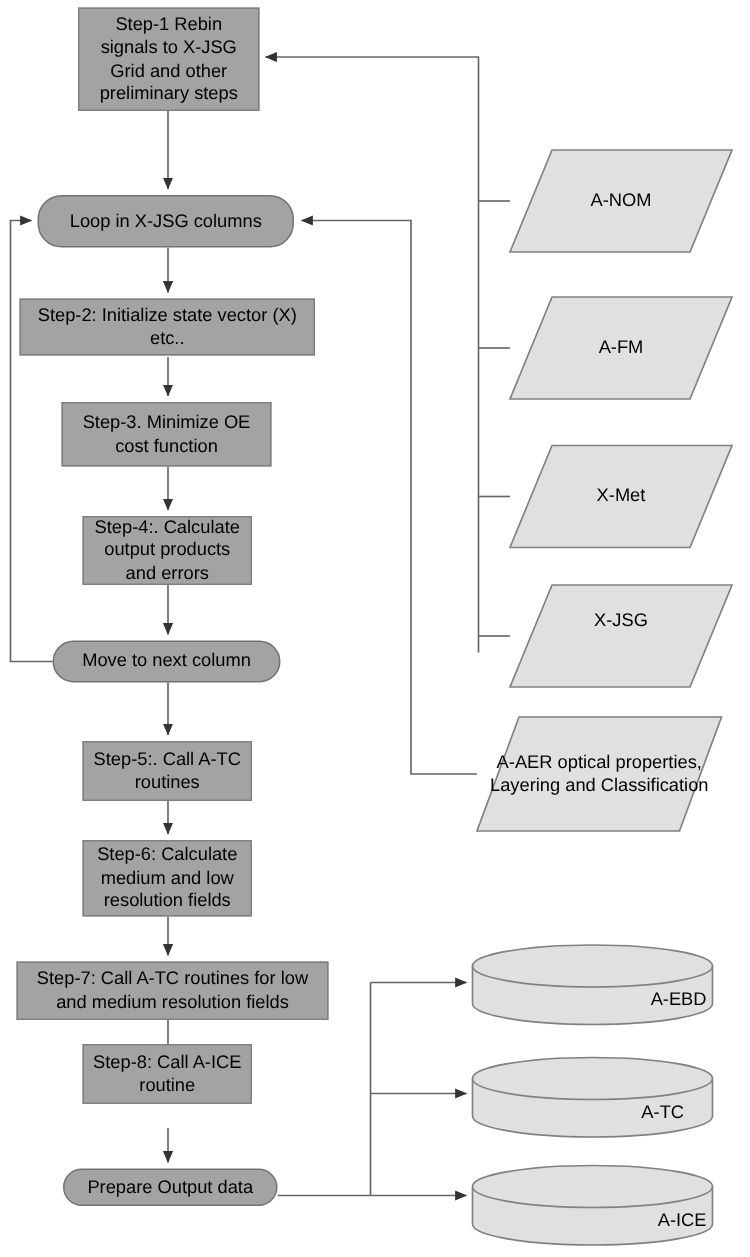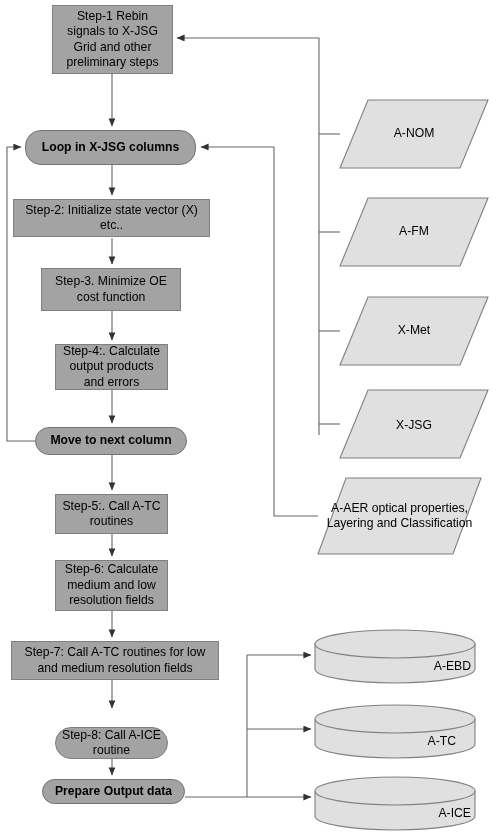--- a/index.html
+++ b/index.html
@@ -29,21 +29,21 @@
     text-align:center;
     color:#000000;
     font-size:12.2px;
     line-height:15.4px;
     background:#a3a3a3;
     border:1px solid #808080;
     z-index:2;
   }
   .node .lbl{display:block;padding:0 4px;}
   .rect{}
-  .stadium{border-radius:16px;border:1px solid #737373;font-weight:bold;}
+  .stadium{border-radius:16px;border:1px solid #737373;}
   
   .para{
     background:transparent;
     border:none;
   }
   .cyl{
     background:transparent;
     border:none;
     align-items:flex-end;
     justify-content:flex-end;
@@ -148,41 +148,41 @@
   </div>
 
   <div class="node rect" style="left:55px;top:560px;width:113px;height:51px;">
     <span class="lbl">Step-6: Calculate medium and low resolution fields</span>
   </div>
 
   <div class="node rect" style="left:11px;top:641px;width:208px;height:39px;">
     <span class="lbl">Step-7: Call A-TC routines for low and medium resolution fields</span>
   </div>
 
-  <div class="node rect" style="left:55px;top:727px;width:113px;height:32px;border-radius:16px;">
+  <div class="node rect" style="left:55px;top:696px;width:113px;height:40px;">
     <span class="lbl">Step-8: Call A-ICE routine</span>
   </div>
 
   <div class="node stadium" style="left:42px;top:779px;width:143px;height:25px;">
     <span class="lbl">Prepare Output data</span>
   </div>
 
   <div class="node para" style="left:340px;top:100px;width:148px;height:68px;">
     <span class="lbl">A-NOM</span>
   </div>
 
   <div class="node para" style="left:340px;top:198px;width:148px;height:68px;">
     <span class="lbl">A-FM</span>
   </div>
 
   <div class="node para" style="left:340px;top:297px;width:148px;height:68px;">
     <span class="lbl">X-Met</span>
   </div>
 
-  <div class="node para" style="left:340px;top:390px;width:148px;height:48px;margin-top:12px;">
+  <div class="node para" style="left:340px;top:390px;width:148px;height:48px;">
     <span class="lbl">X-JSG</span>
   </div>
 
   <div class="node para" style="left:318px;top:478px;width:163px;height:76px;">
     <span class="lbl">A-AER optical properties, Layering and Classification</span>
   </div>
 
   <div class="node cyl" style="left:315px;top:630px;width:160px;height:53px;">
     <span class="lbl">A-EBD</span>
   </div>

